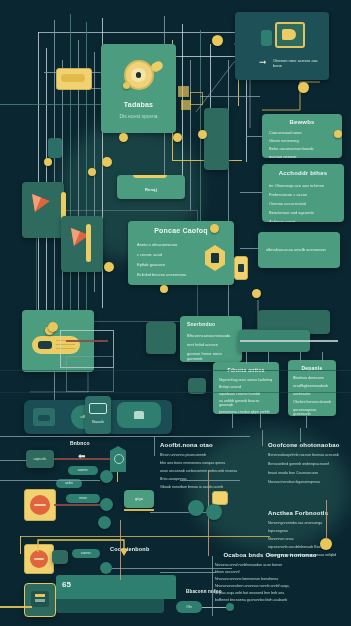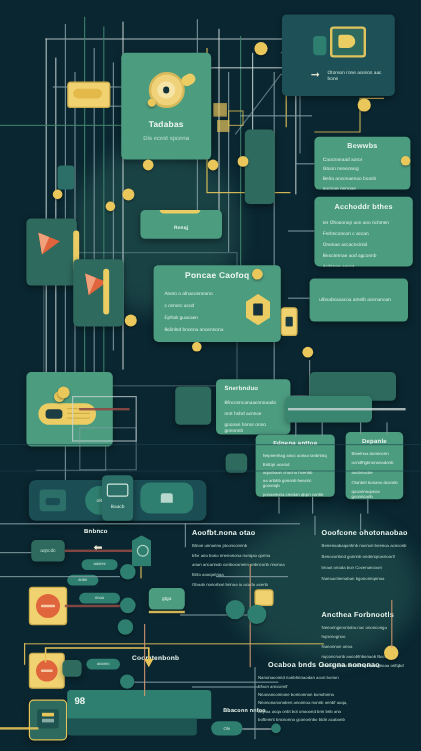--- a/index.html
+++ b/index.html
@@ -324,21 +324,21 @@
   <div class="dot t" style="left:100px;top:562px;width:12px;height:12px;"></div>
   <div class="wire" style="left:112px;top:568px;width:120px;height:1px;"></div>
 
   <div class="card dim" style="left:24px;top:583px;width:30px;height:32px;background:#2e6a5e;border:1px solid #e8c55a;">
     <div style="position:absolute;left:6px;top:7px;width:18px;height:16px;background:#1f5350;border-radius:2px;">
       <div style="position:absolute;left:4px;top:3px;width:10px;height:3px;background:#e8c55a;"></div>
       <div style="position:absolute;left:4px;top:8px;width:10px;height:3px;background:#cfe8dc;opacity:.6;"></div>
     </div>
   </div>
   <div style="position:absolute;left:56px;top:575px;width:120px;height:24px;background:#2f7f70;border-radius:3px 3px 0 0;">
-    <div style="position:absolute;left:6px;top:5px;font-size:8px;color:#eaf5ef;font-weight:bold;filter:blur(.35px);">98</div>
+    <div style="position:absolute;left:6px;top:5px;font-size:8px;color:#eaf5ef;font-weight:bold;filter:blur(.35px);">65</div>
   </div>
   <div style="position:absolute;left:56px;top:599px;width:108px;height:14px;background:#1f5b58;border-radius:0 0 3px 3px;opacity:.9;"></div>
   <div class="ttl" style="position:absolute;left:186px;top:589px;font-size:4.5px;">Bbaconn nnfoo</div>
   <div class="pill t" style="left:176px;top:601px;width:26px;height:12px;border-radius:6px;">
     <div style="position:absolute;left:0;right:0;top:4px;text-align:center;font-size:3.4px;color:#d6ece0;filter:blur(.4px);">Ofn</div>
   </div>
   <div class="wire y" style="left:0px;top:606px;width:32px;height:2px;"></div>
   <div class="wire w" style="left:202px;top:607px;width:26px;height:1px;"></div>
   <div class="dot t" style="left:226px;top:603px;width:8px;height:8px;"></div>
 

